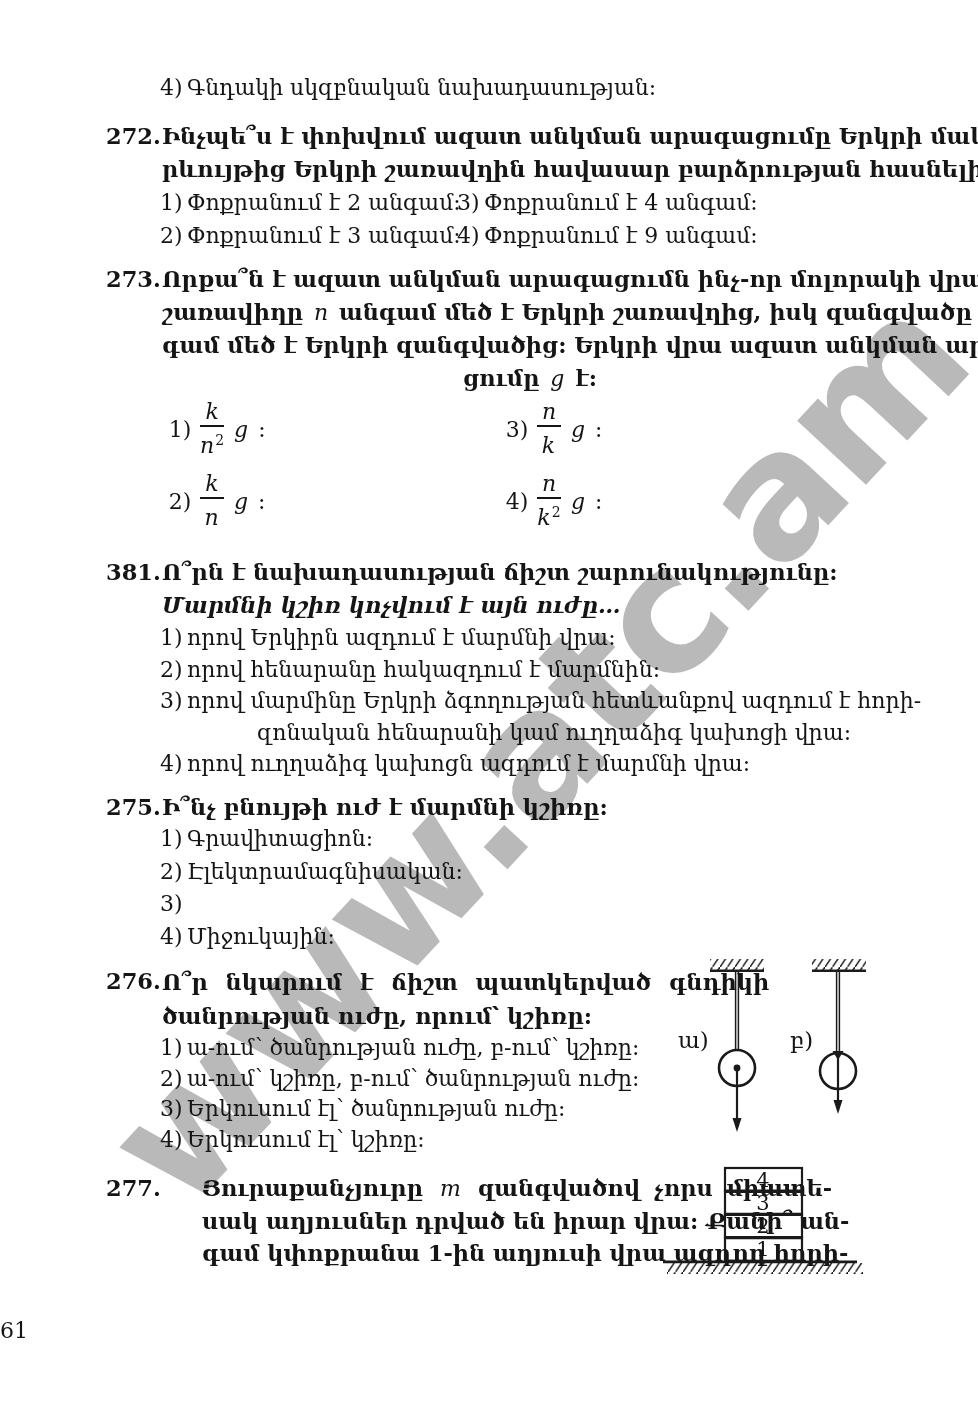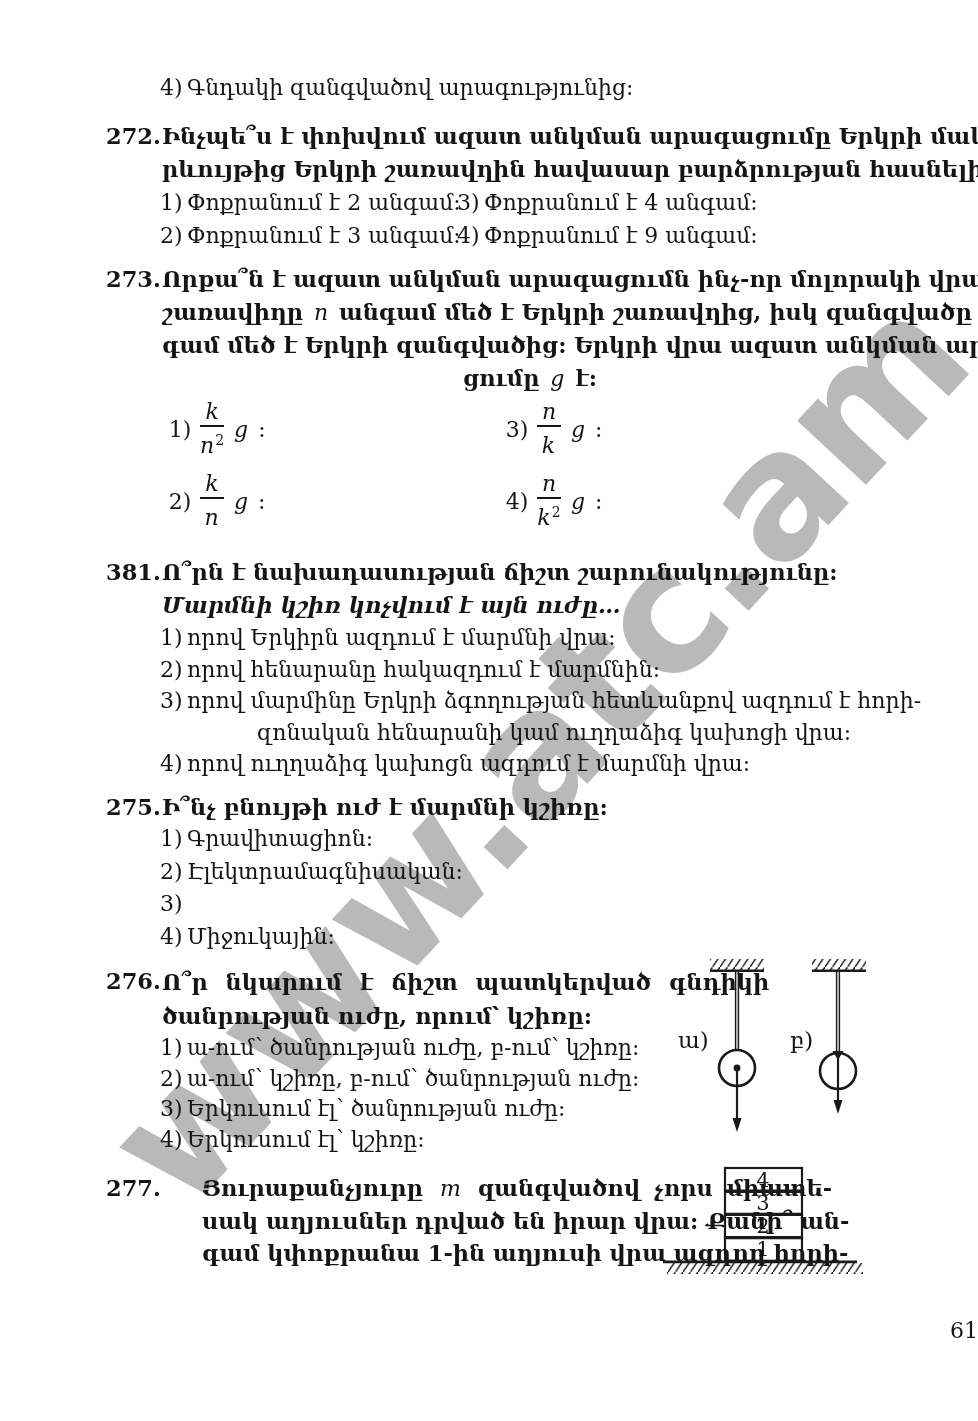--- a/index.html
+++ b/index.html
@@ -36,36 +36,36 @@
   .fmark{width:40px;flex:none;}
   .frac{display:inline-flex;flex-direction:column;align-items:center;}
   .fnum,.fden{font-size:22px;line-height:23px;font-style:italic;font-family:"DejaVu Serif",serif;}
   .fden sup{font-size:14px;font-style:normal;margin-left:1px;}
   .fbar{align-self:stretch;height:1.8px;background:#151515;margin:2px 0;min-width:24px;}
   .fsuf{margin-left:7px;display:flex;align-items:center;}
   .fsuf .colon{margin-left:7px;font-style:normal;}
   
   .leftover{position:absolute;left:160px;top:75px;display:flex;white-space:nowrap;font-size:22px;line-height:26px;}
   
-  .pagenum{position:absolute;top:1318px;left:0;width:978px;text-align:right;font-size:22px;}
+  .pagenum{position:absolute;top:1318px;left:0;width:978px;text-align:left;font-size:22px;}
   .dsvg{position:absolute;}
   svg text{font-family:"DejaVu Serif","DejaVu Sans",serif;fill:#151515;}
 </style>
 </head>
 <body>
 
 <div class="page">
 
   <div class="wm">www.atc.am</div>
 
   <div class="content">
 
     <div class="leftover">
       <span class="omark">4)</span>
-      <span>Գնդակի զանգվածով արագությունից:</span>
+      <span>Գնդակի սկզբնական նախադասության:</span>
     </div>
 
     <div class="q" style="top:120px;">
       <div class="qnum">272.</div>
       <div class="stem">
         <div class="sline">Ինչպե՞ս է փոխվում ազատ անկման արագացումը Երկրի մակե-</div>
         <div class="sline">րևույթից Երկրի շառավղին հավասար բարձրության հասնելիս:</div>
       </div>
       <div class="aopt" style="left:62px;top:66px;">
         <span class="omark">1)</span>

